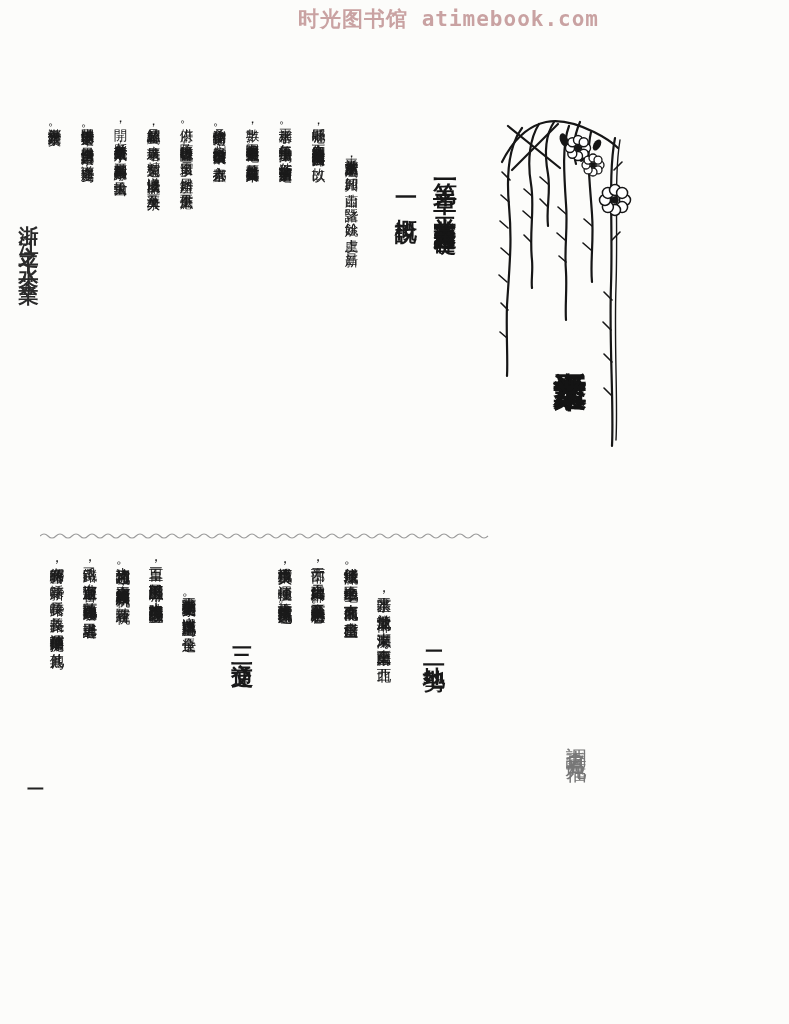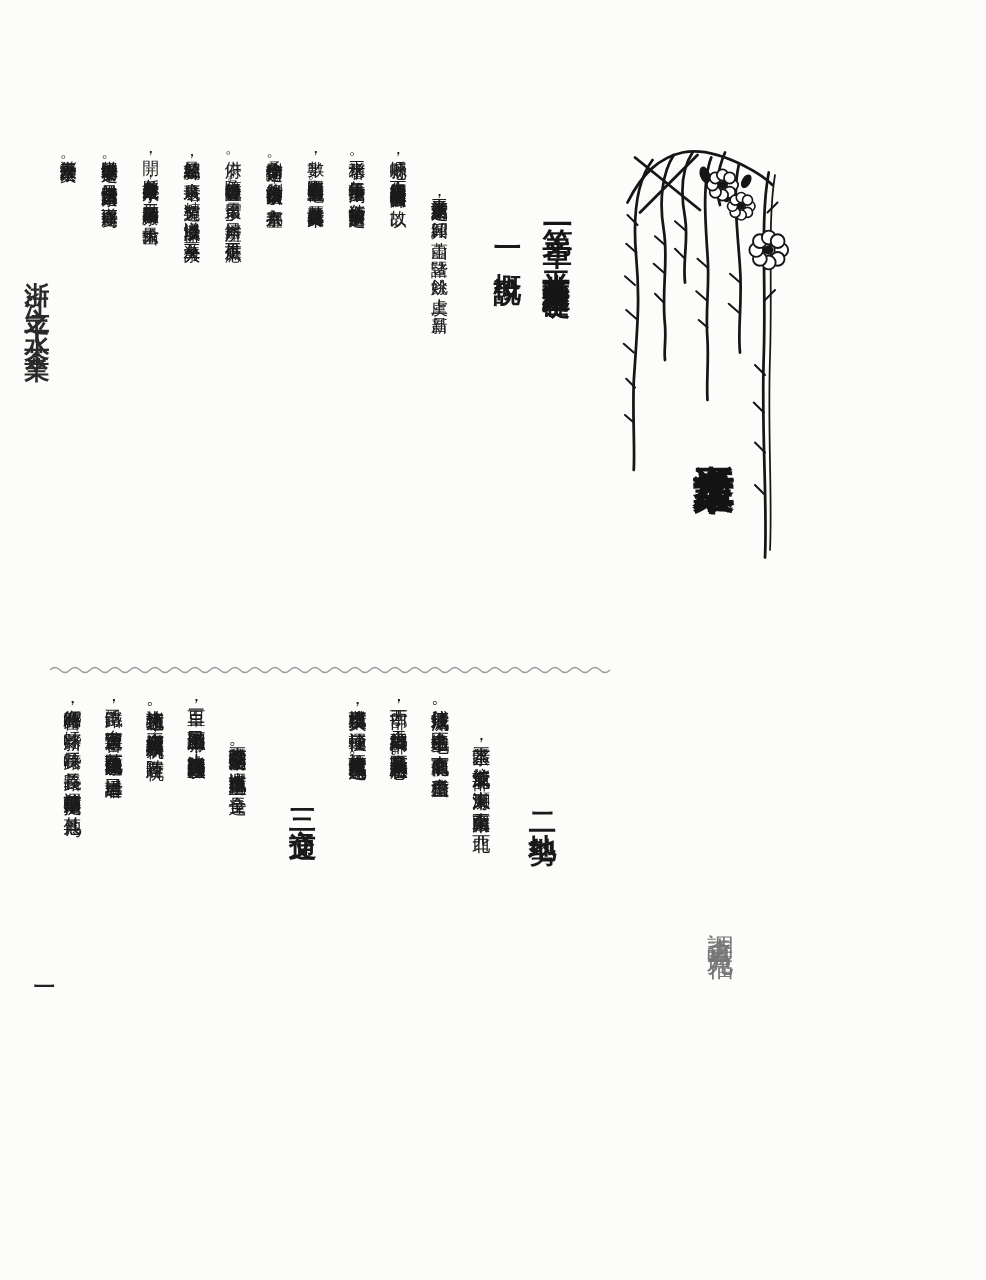--- a/index.html
+++ b/index.html
@@ -27,20 +27,21 @@
   .running-title{left:16px;top:210px;font-size:20px;font-weight:bold;letter-spacing:10px;color:#2a2a2a;}
   .page-num{left:24px;top:780px;font-size:17px;font-weight:bold;color:#222;}
   .crease{position:absolute;left:40px;top:529px;}
   .illus{position:absolute;left:494px;top:110px;}
 </style>
 </head>
 <body>
 
 <div class="page">
 
+  <div class="watermark">时光图书馆 atimebook.com</div>
 
   <svg class="illus" width="152" height="340" viewBox="0 0 152 340" fill="none" stroke="#161616" stroke-width="2.2" stroke-linecap="round">
     <path d="M8,52 C20,28 34,16 52,12 C66,9 84,14 100,22 C110,27 118,32 124,38"></path>
     <path d="M14,16 L66,58"></path>
     <path d="M64,14 L18,60"></path>
     <path d="M86,12 C80,26 78,40 82,54"></path>
     <path d="M28,18 C16,34 12,62 15,96 S16,150 13,195 C12,225 14,248 13,266"></path>
     <path d="M45,14 C36,28 33,50 37,74 C41,98 35,122 38,150 C39,162 37,170 38,178"></path>
     <path d="M60,12 C52,24 50,42 54,64 C57,82 52,98 54,116"></path>
     <path d="M75,16 C68,34 70,64 72,94 C74,118 70,138 72,162 C73,180 71,196 72,210"></path>

